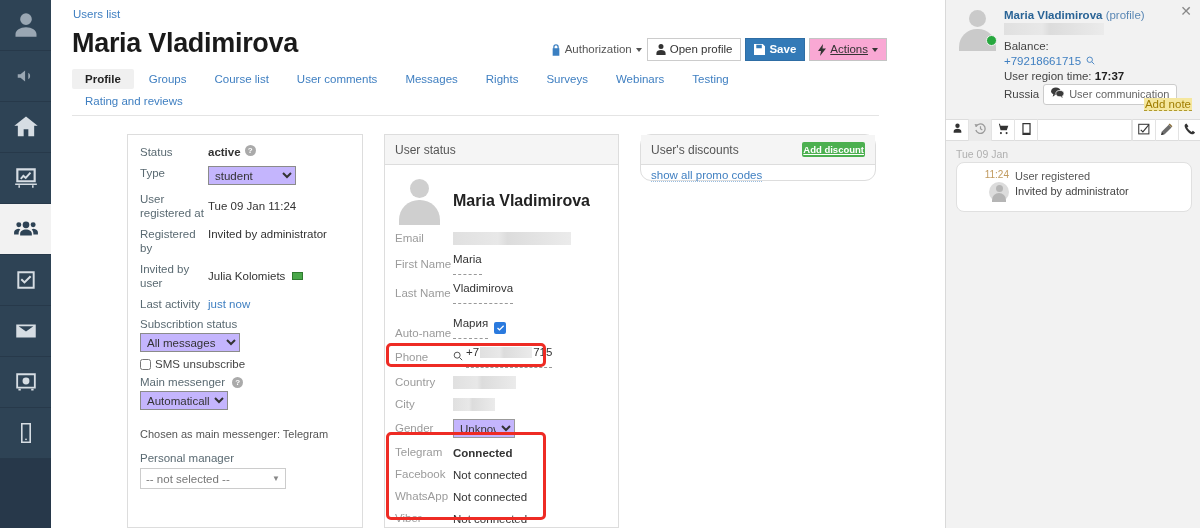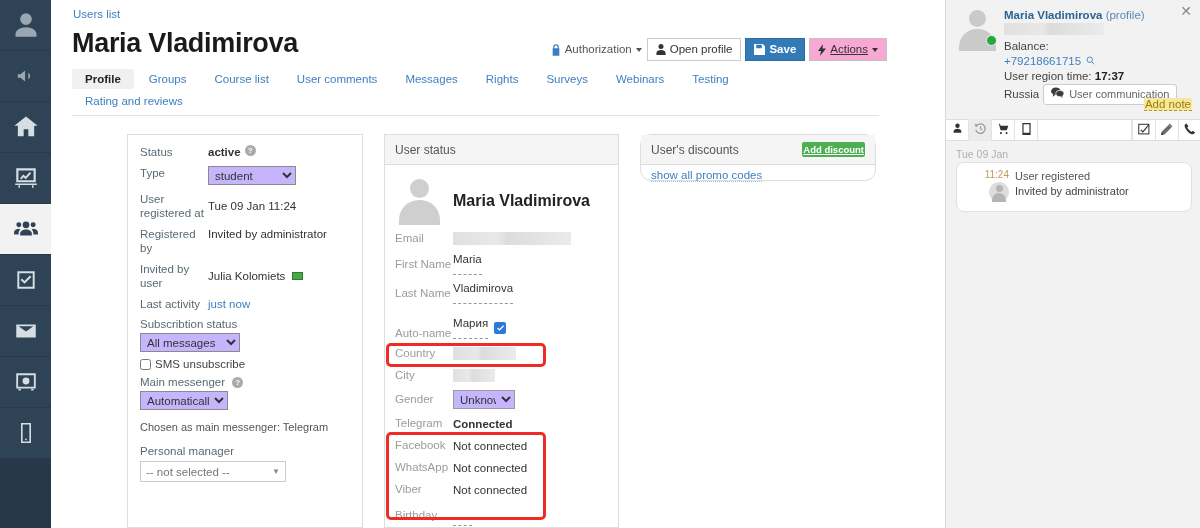--- a/index.html
+++ b/index.html
@@ -135,21 +135,21 @@
     line-height:11px; margin-left:4px; vertical-align:1px; font-weight:bold;
   }
   select.mini {
     font-family: "Liberation Sans", sans-serif;
     font-size: 11.5px; height: 19px; padding: 0 2px;
     border: 1px solid #8b8b8b; background: #c4b5fd; color: #333;
   }
   .sub-title { font-size: 11.5px; color: #5a6a72; margin: 6px 0 3px; }
   .chk-row { display:flex; align-items:center; font-size:11.5px; color:#444; margin: 6px 0; }
   .chk-row input { margin: 0 4px 0 0; width: 11px; height: 11px; }
-  .note-line { font-size: 11px; color: #555; margin-top: 11px; }
+  .note-line { font-size: 11px; color: #555; margin-top: 18px; }
   .pm-select {
     margin-top: 4px; width: 146px; height: 21px;
     border: 1px solid #ccc; background: #fff;
     display: flex; align-items: center; justify-content: space-between;
     font-size: 11.5px; color: #777; padding: 0 5px; cursor: pointer;
   }
   .pm-select .c { color:#888; font-size:8px; }
 
   
   .avatar-ph {
@@ -470,20 +470,36 @@
           <div class="pval" style="padding-top:6px;display:flex;align-items:center;">
             <span class="dotted">Мария</span>
             <span class="cb-blue">
               <svg width="9" height="9" viewBox="0 0 10 10">
                   <path fill="#fff" d="M3.9 7.6L1.2 4.9l1-1 1.7 1.7L8 1.5l1 1z"></path>
                 </svg>
             </span>
           </div>
         </div>
 
+        <div class="prow" style="margin-top:6px;">
+          <div class="plbl">Phone</div>
+          <div class="pval" style="display:flex;align-items:center;">
+            <span style="margin-right:3px;">
+              <svg width="10" height="10" viewBox="0 0 12 12">
+                  <circle cx="5" cy="5" r="3.6" fill="none" stroke="#555" stroke-width="1.2"></circle>
+                  <path d="M7.8 7.8L11 11" stroke="#555" stroke-width="1.2" fill="none"></path>
+                </svg>
+            </span>
+            <span class="dotted" style="display:inline-flex;align-items:center;">
+              <span>+7</span>
+              <span class="blur" style="width:52px;height:11px;margin:0 1px;"></span>
+              <span>715</span>
+            </span>
+          </div>
+        </div>
 
         <div class="prow">
           <div class="plbl">Country</div>
           <div class="pval">
             <span class="blur" style="width:63px;height:13px;vertical-align:-2px;"></span>
           </div>
         </div>
 
         <div class="prow">
           <div class="plbl">City</div>

